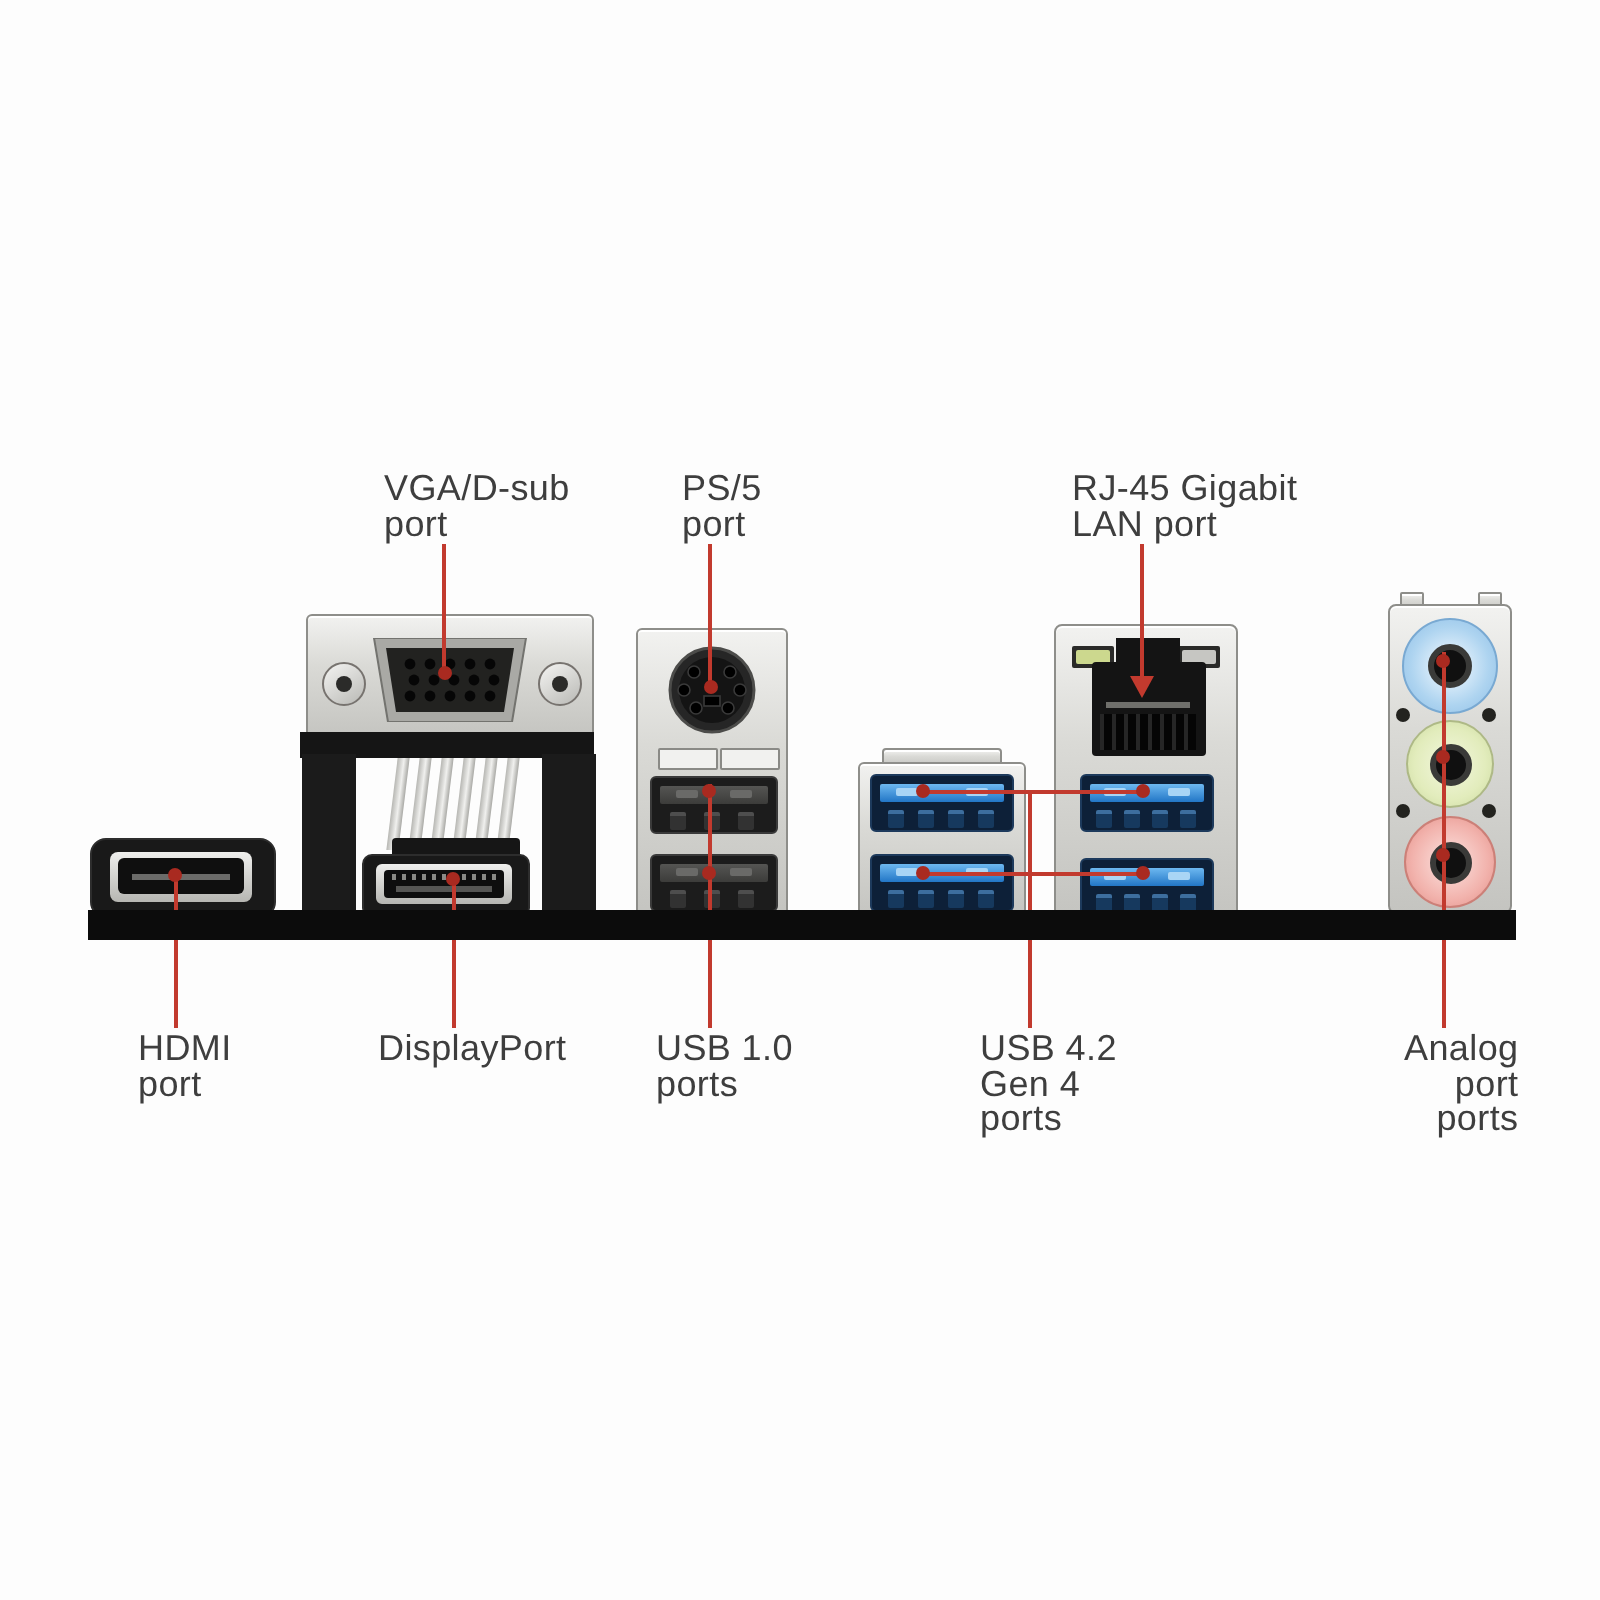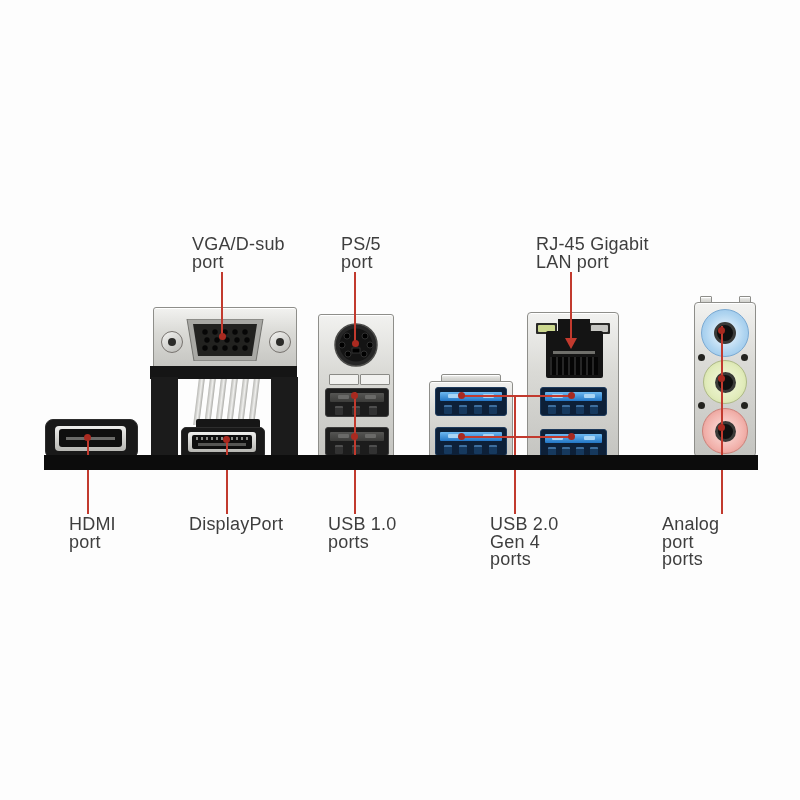--- a/index.html
+++ b/index.html
@@ -68,25 +68,25 @@
     <div>port</div>
   </div>
   <div class="lbl" style="left:189px;top:516px;">
     <div>DisplayPort</div>
   </div>
   <div class="lbl" style="left:328px;top:516px;">
     <div>USB 1.0</div>
     <div>ports</div>
   </div>
   <div class="lbl" style="left:490px;top:516px;">
-    <div>USB 2.0</div>
+    <div>USB 4.2</div>
     <div>Gen 4</div>
     <div>ports</div>
   </div>
-  <div class="lbl" style="left:662px;top:516px;">
+  <div class="lbl" style="left:702px;top:516px;text-align:right;">
     <div>Analog</div>
     <div>port</div>
     <div>ports</div>
   </div>
 
   <div class="bar" style="left:44px;top:455px;width:714px;height:15px;"></div>
 
   <div class="abs z1" style="left:45px;top:419px;width:91px;height:38px;background:#191919;border-radius:8px;border:1px solid #2d2d2d;">
     <div class="rim" style="position:absolute;left:9px;top:6px;width:71px;height:25px;border-radius:4px;">
       <div style="position:absolute;left:4px;top:3px;width:63px;height:18px;background:#0f0f0f;border-radius:3px;">

